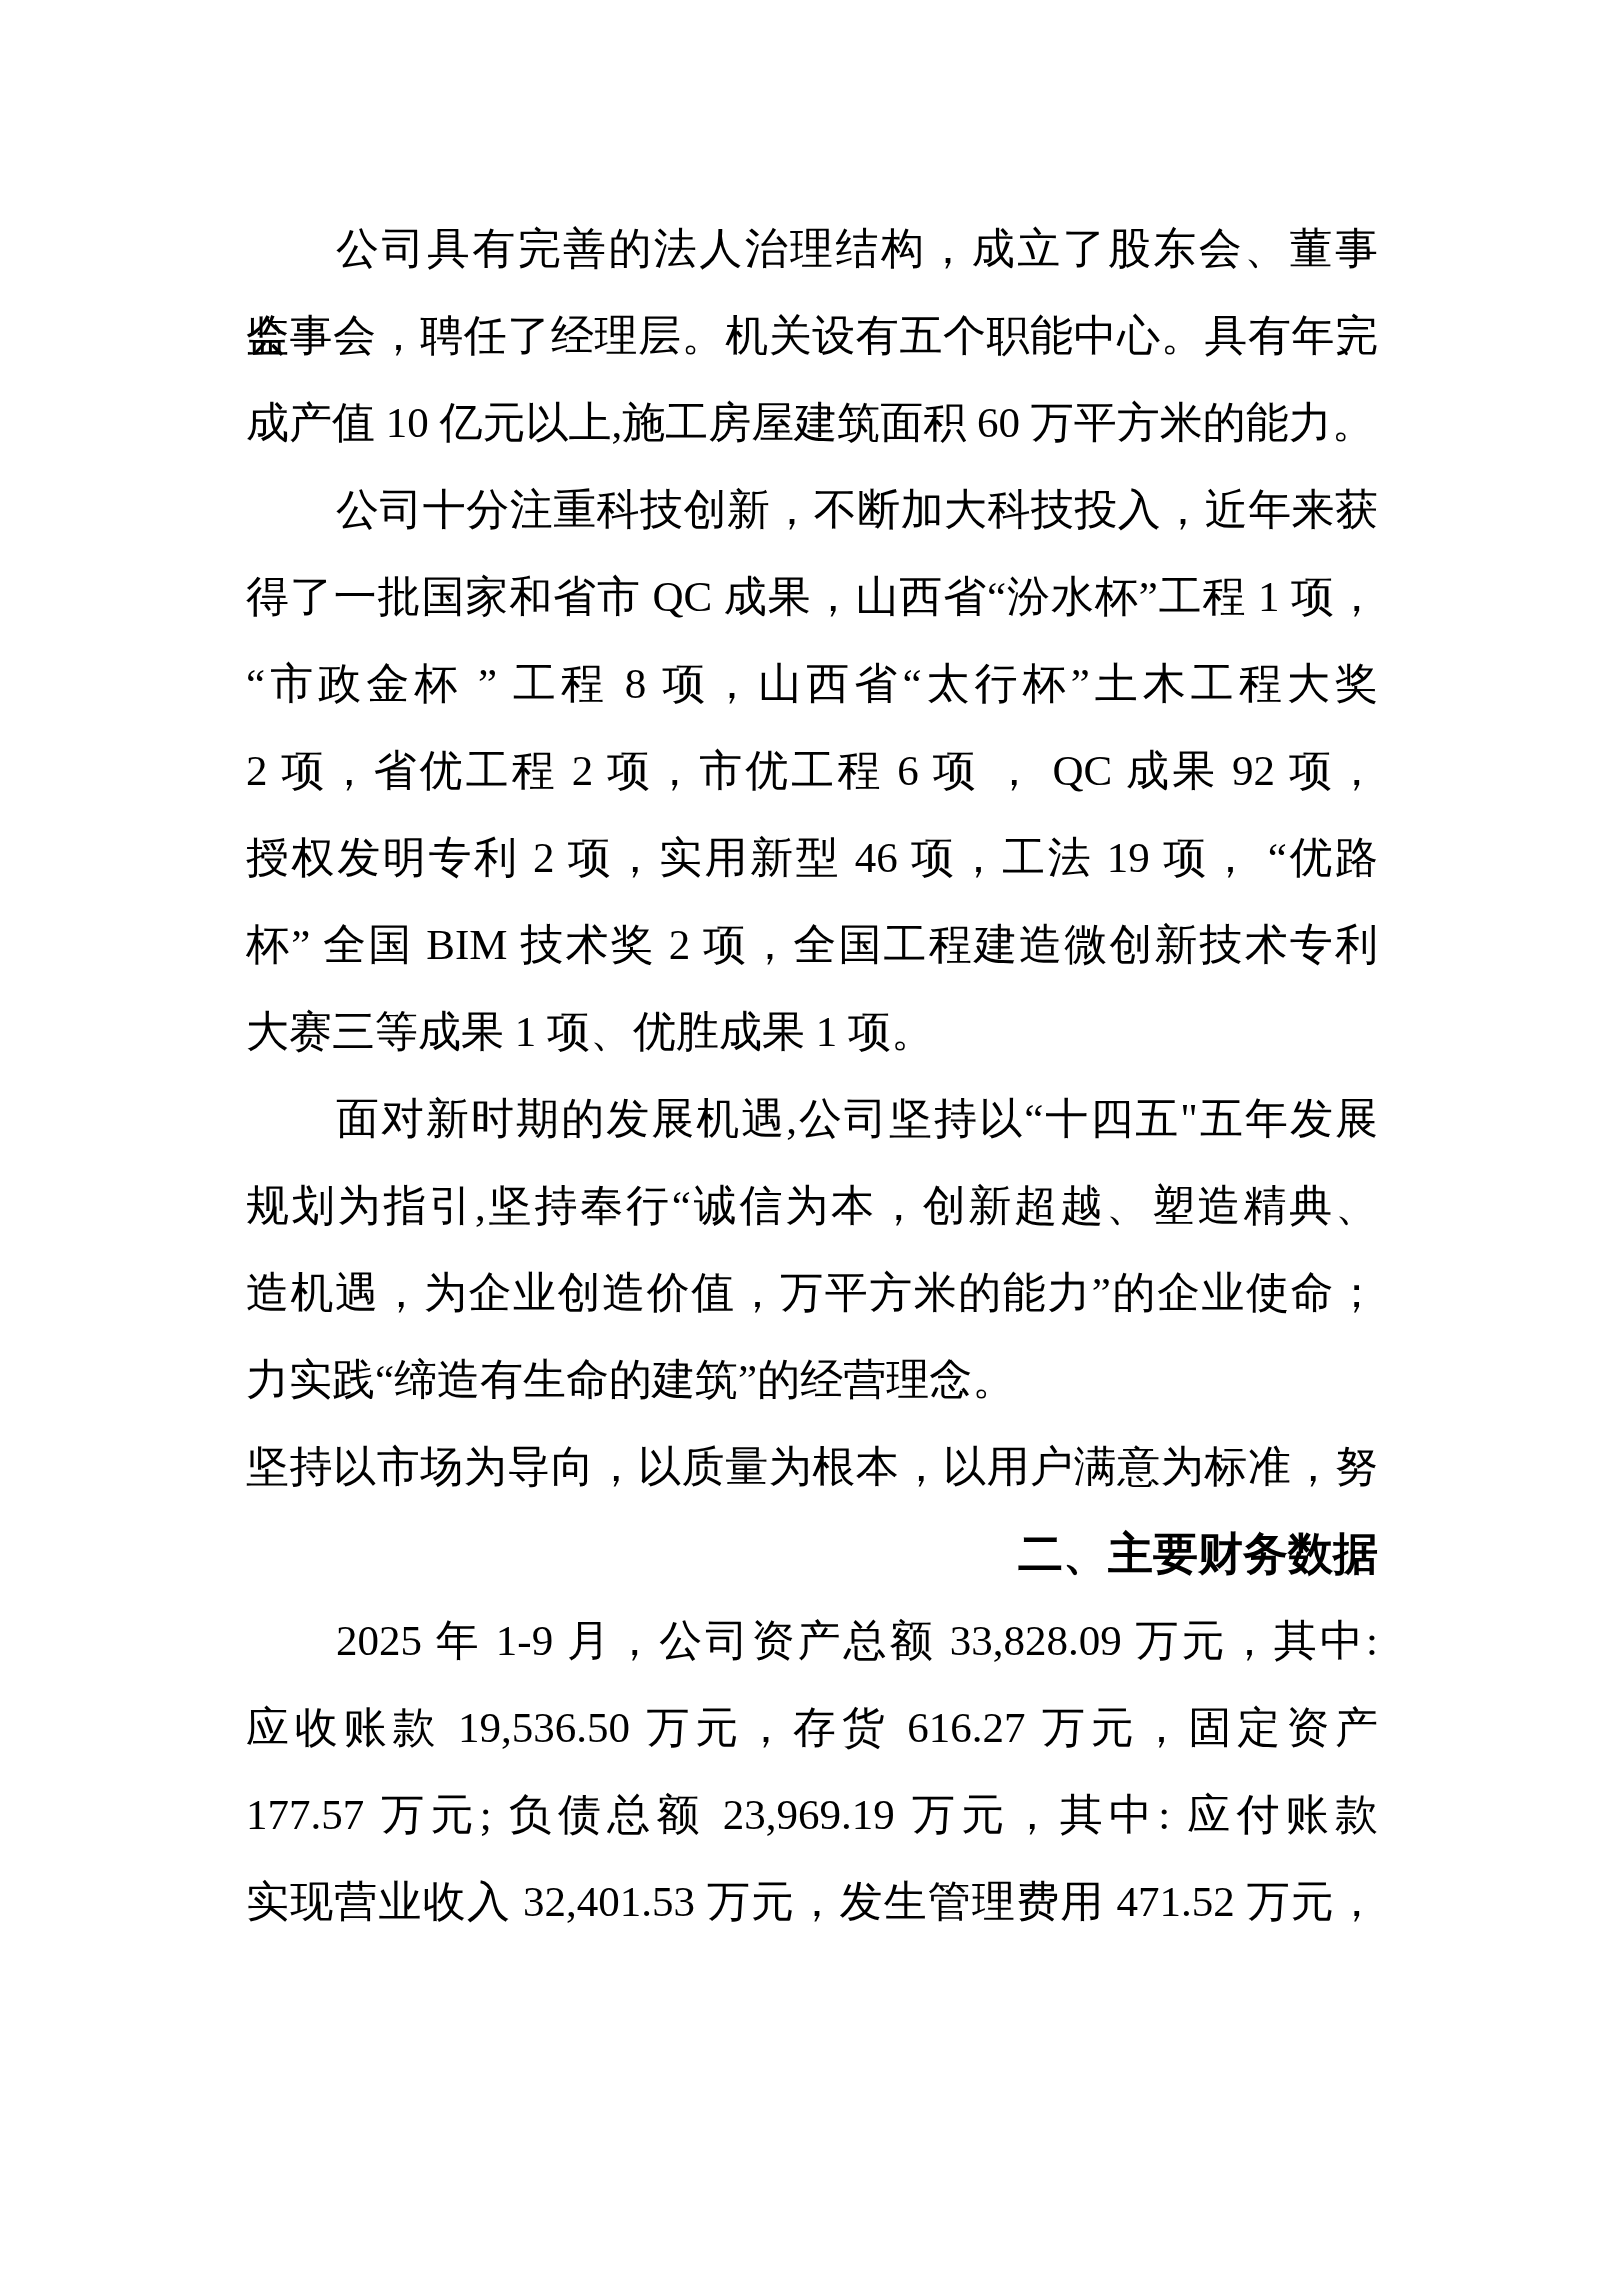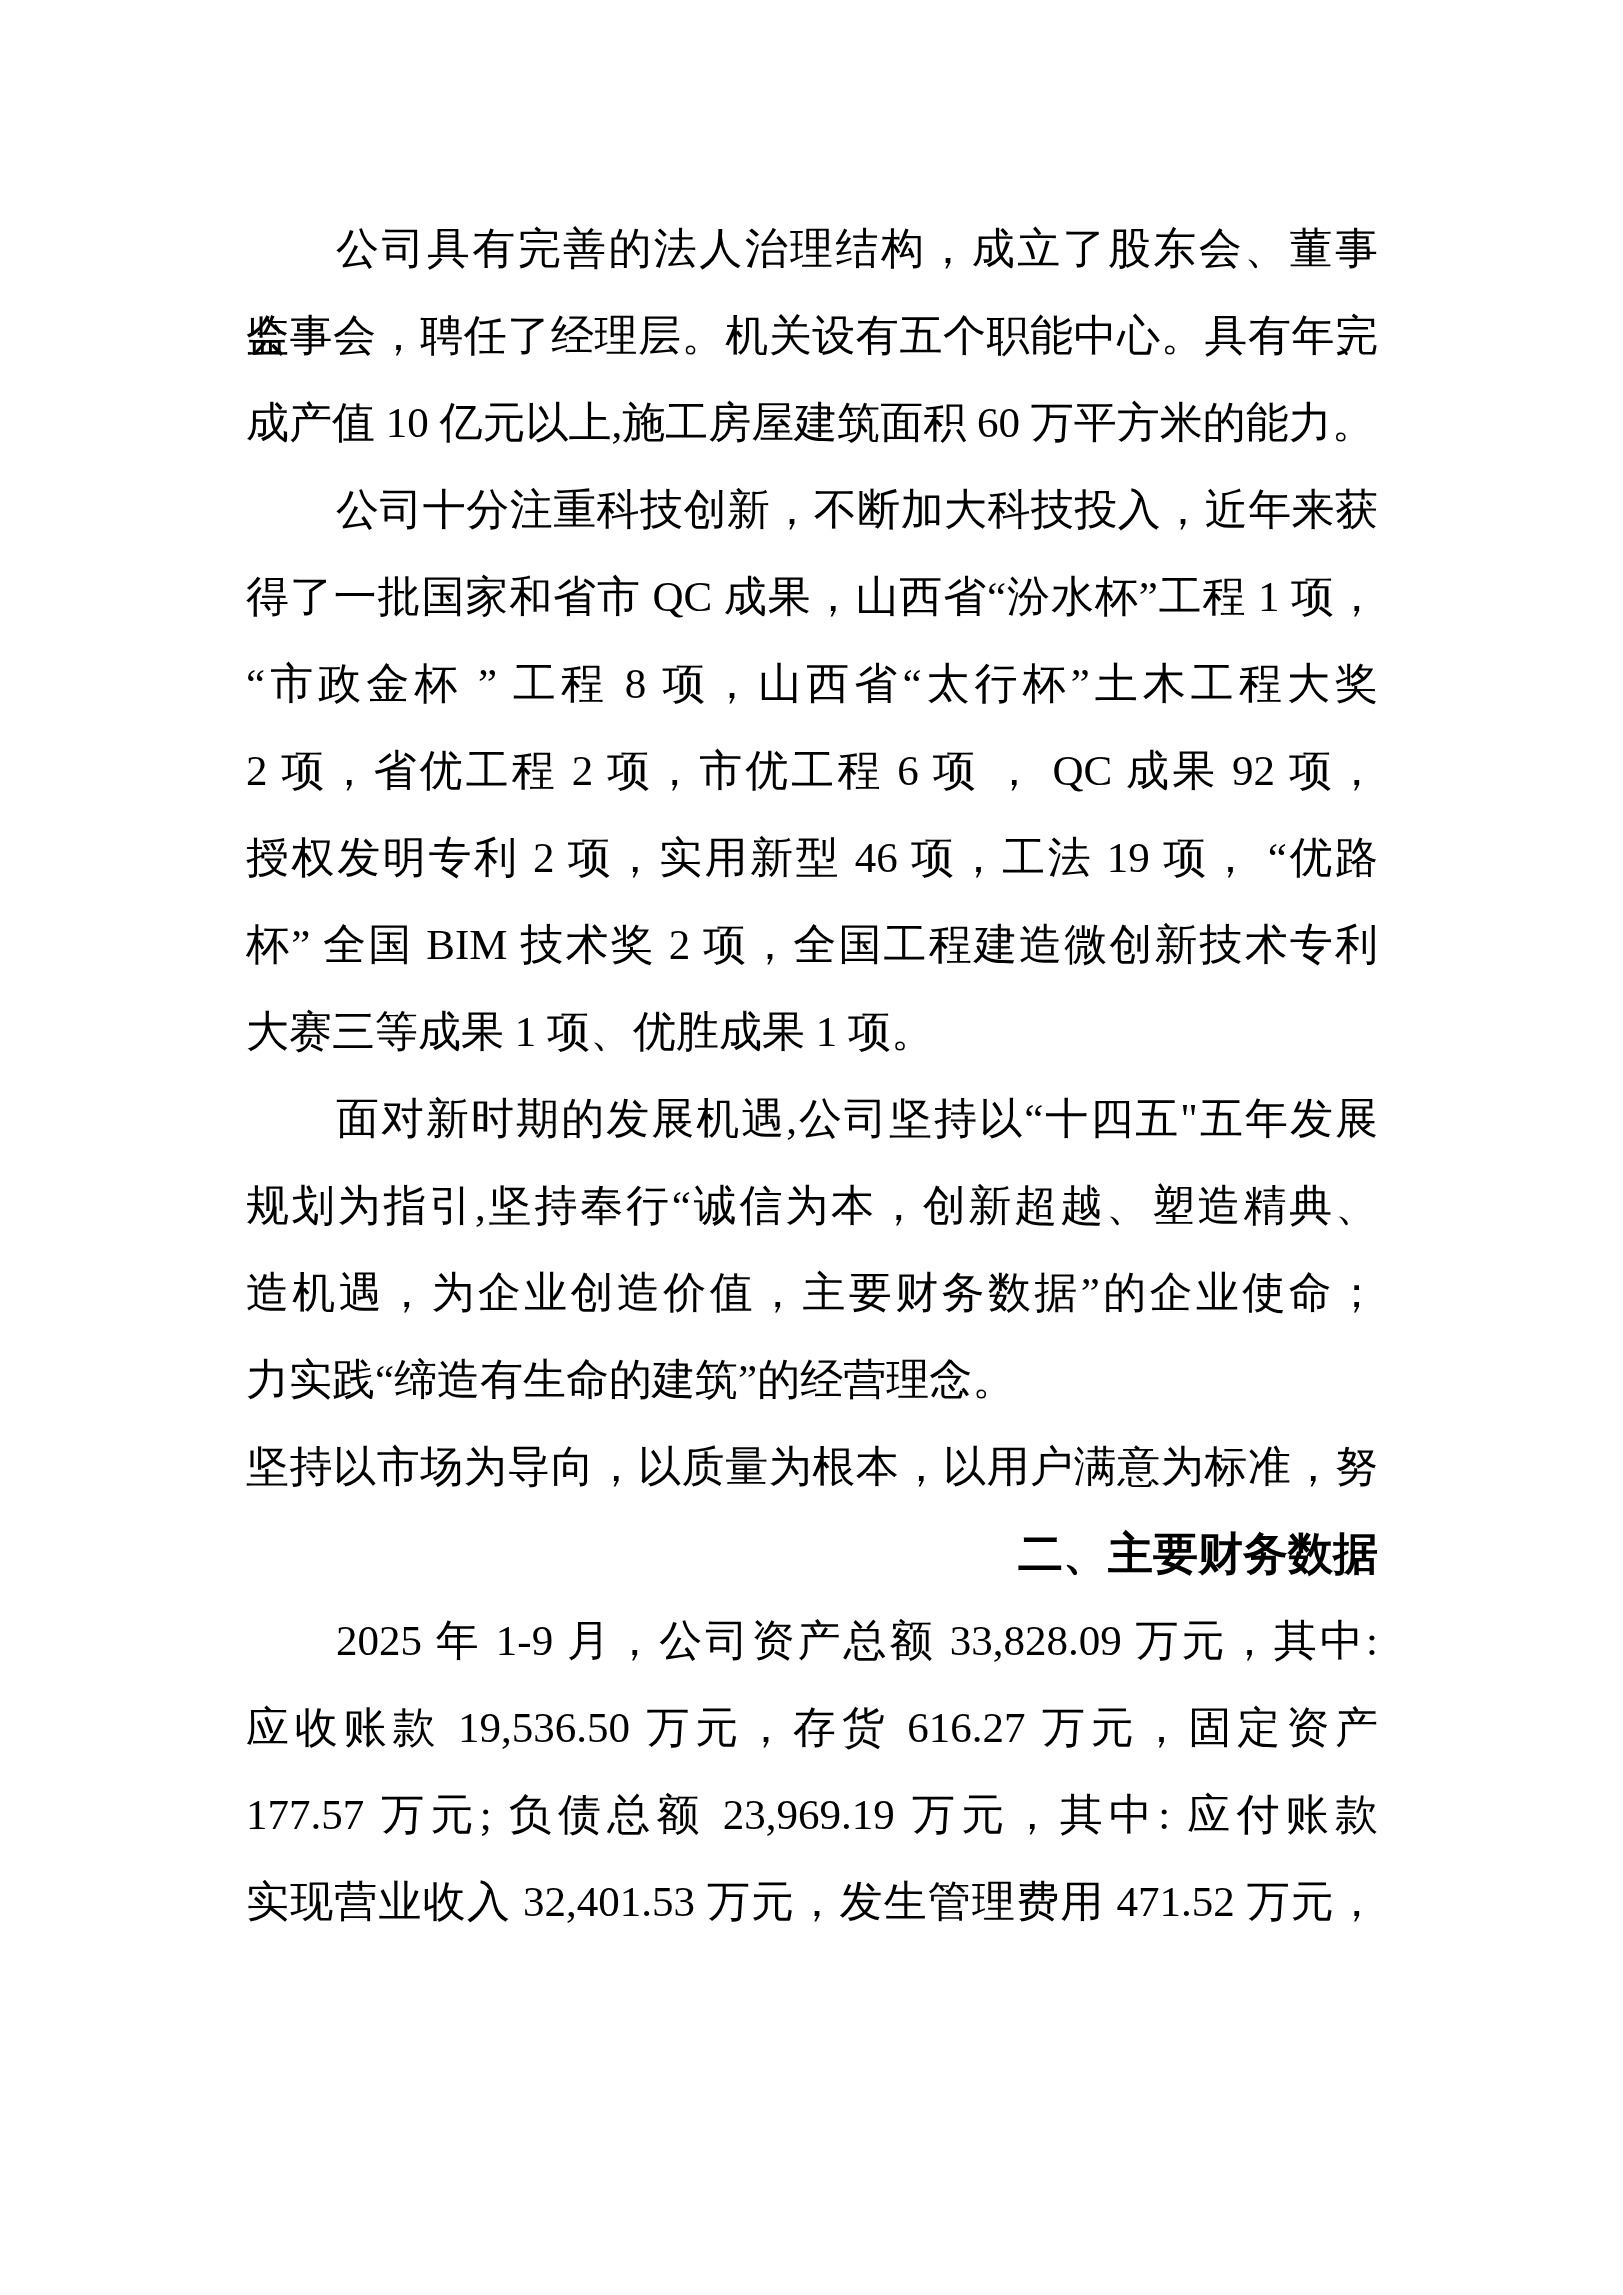--- a/index.html
+++ b/index.html
@@ -54,21 +54,21 @@
       <div class="line">成产值 10 亿元以上,施工房屋建筑面积 60 万平方米的能力。</div>
       <div class="line indent stretch">公司十分注重科技创新，不断加大科技投入，近年来获</div>
       <div class="line stretch">得了一批国家和省市 QC 成果，山西省“汾水杯”工程 1 项，</div>
       <div class="line stretch">“市政金杯 ” 工程 8 项，山西省“太行杯”土木工程大奖</div>
       <div class="line stretch">2 项，省优工程 2 项，市优工程 6 项 ， QC 成果 92 项，</div>
       <div class="line stretch">授权发明专利 2 项，实用新型 46 项，工法 19 项， “优路</div>
       <div class="line stretch">杯” 全国 BIM 技术奖 2 项，全国工程建造微创新技术专利</div>
       <div class="line">大赛三等成果 1 项、优胜成果 1 项。</div>
       <div class="line indent stretch">面对新时期的发展机遇,公司坚持以“十四五"五年发展</div>
       <div class="line stretch">规划为指引,坚持奉行“诚信为本，创新超越、塑造精典、</div>
-      <div class="line stretch">造机遇，为企业创造价值，主要财务数据”的企业使命；</div>
+      <div class="line stretch">造机遇，为企业创造价值，万平方米的能力”的企业使命；</div>
       <div class="line">力实践“缔造有生命的建筑”的经营理念。</div>
       <div class="line stretch">坚持以市场为导向，以质量为根本，以用户满意为标准，努</div>
       <div class="line heading indent">二、主要财务数据</div>
       <div class="line indent stretch">2025 年 1-9 月，公司资产总额 33,828.09 万元，其中:</div>
       <div class="line stretch">应收账款 19,536.50 万元，存货 616.27 万元，固定资产</div>
       <div class="line stretch">177.57 万元; 负债总额 23,969.19 万元，其中: 应付账款</div>
       <div class="line stretch">实现营业收入 32,401.53 万元，发生管理费用 471.52 万元，</div>
     </div>
 </div>
 

